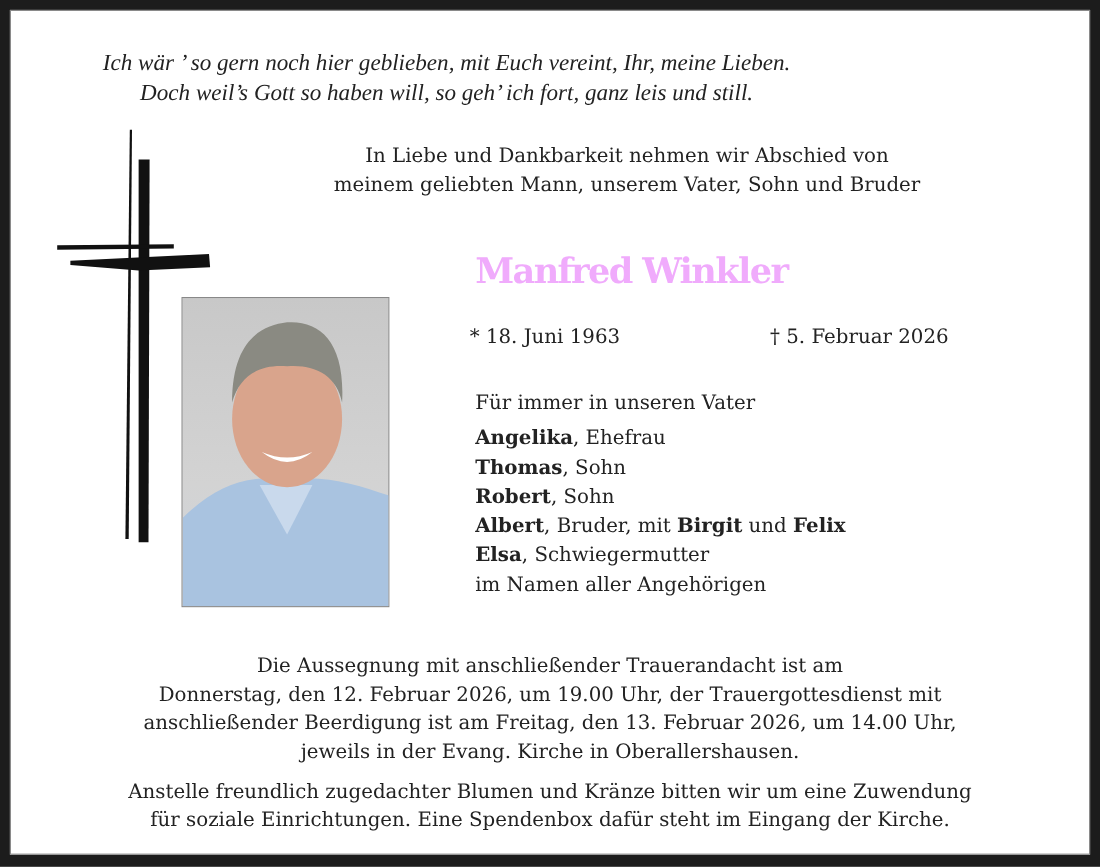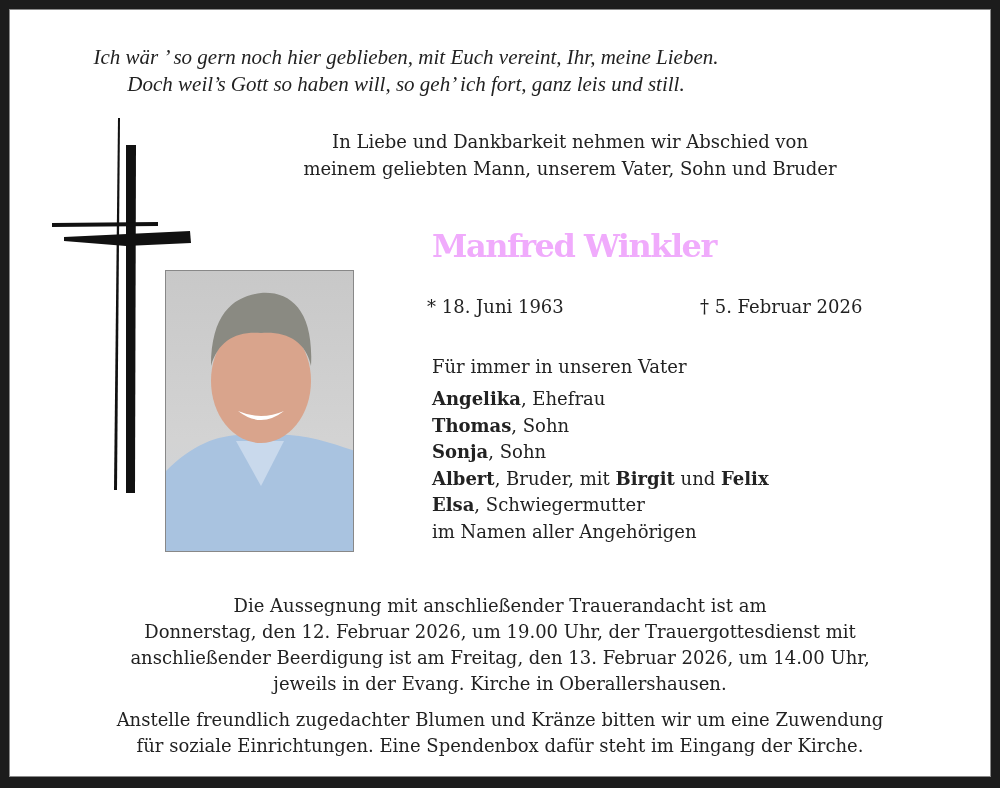--- a/index.html
+++ b/index.html
@@ -44,21 +44,21 @@
 </div>
 
 <div class="abs name">Manfred Winkler</div>
 <div class="abs dates" style="left:427px;">* 18. Juni 1963</div>
 <div class="abs dates" style="left:700px;">† 5. Februar 2026</div>
 
 <div class="abs fam" style="top:354px;">Für immer in unseren Vater</div>
 <div class="abs fam" style="top:386px;">
   <div><b>Angelika</b><span>, Ehefrau</span></div>
   <div><b>Thomas</b><span>, Sohn</span></div>
-  <div><b>Sonja</b><span>, Sohn</span></div>
+  <div><b>Robert</b><span>, Sohn</span></div>
   <div><b>Albert</b><span>, Bruder, mit </span><b>Birgit</b><span> und </span><b>Felix</b></div>
   <div><b>Elsa</b><span>, Schwiegermutter</span></div>
   <div>im Namen aller Angehörigen</div>
 </div>
 
 <div class="abs bottom" style="top:594px;">Die Aussegnung mit anschließender Trauerandacht ist am</div>
 <div class="abs bottom" style="top:620px;">Donnerstag, den 12. Februar 2026, um 19.00 Uhr, der Trauergottesdienst mit</div>
 <div class="abs bottom" style="top:646px;">anschließender Beerdigung ist am Freitag, den 13. Februar 2026, um 14.00 Uhr,</div>
 <div class="abs bottom" style="top:672px;">jeweils in der Evang. Kirche in Oberallershausen.</div>
 

